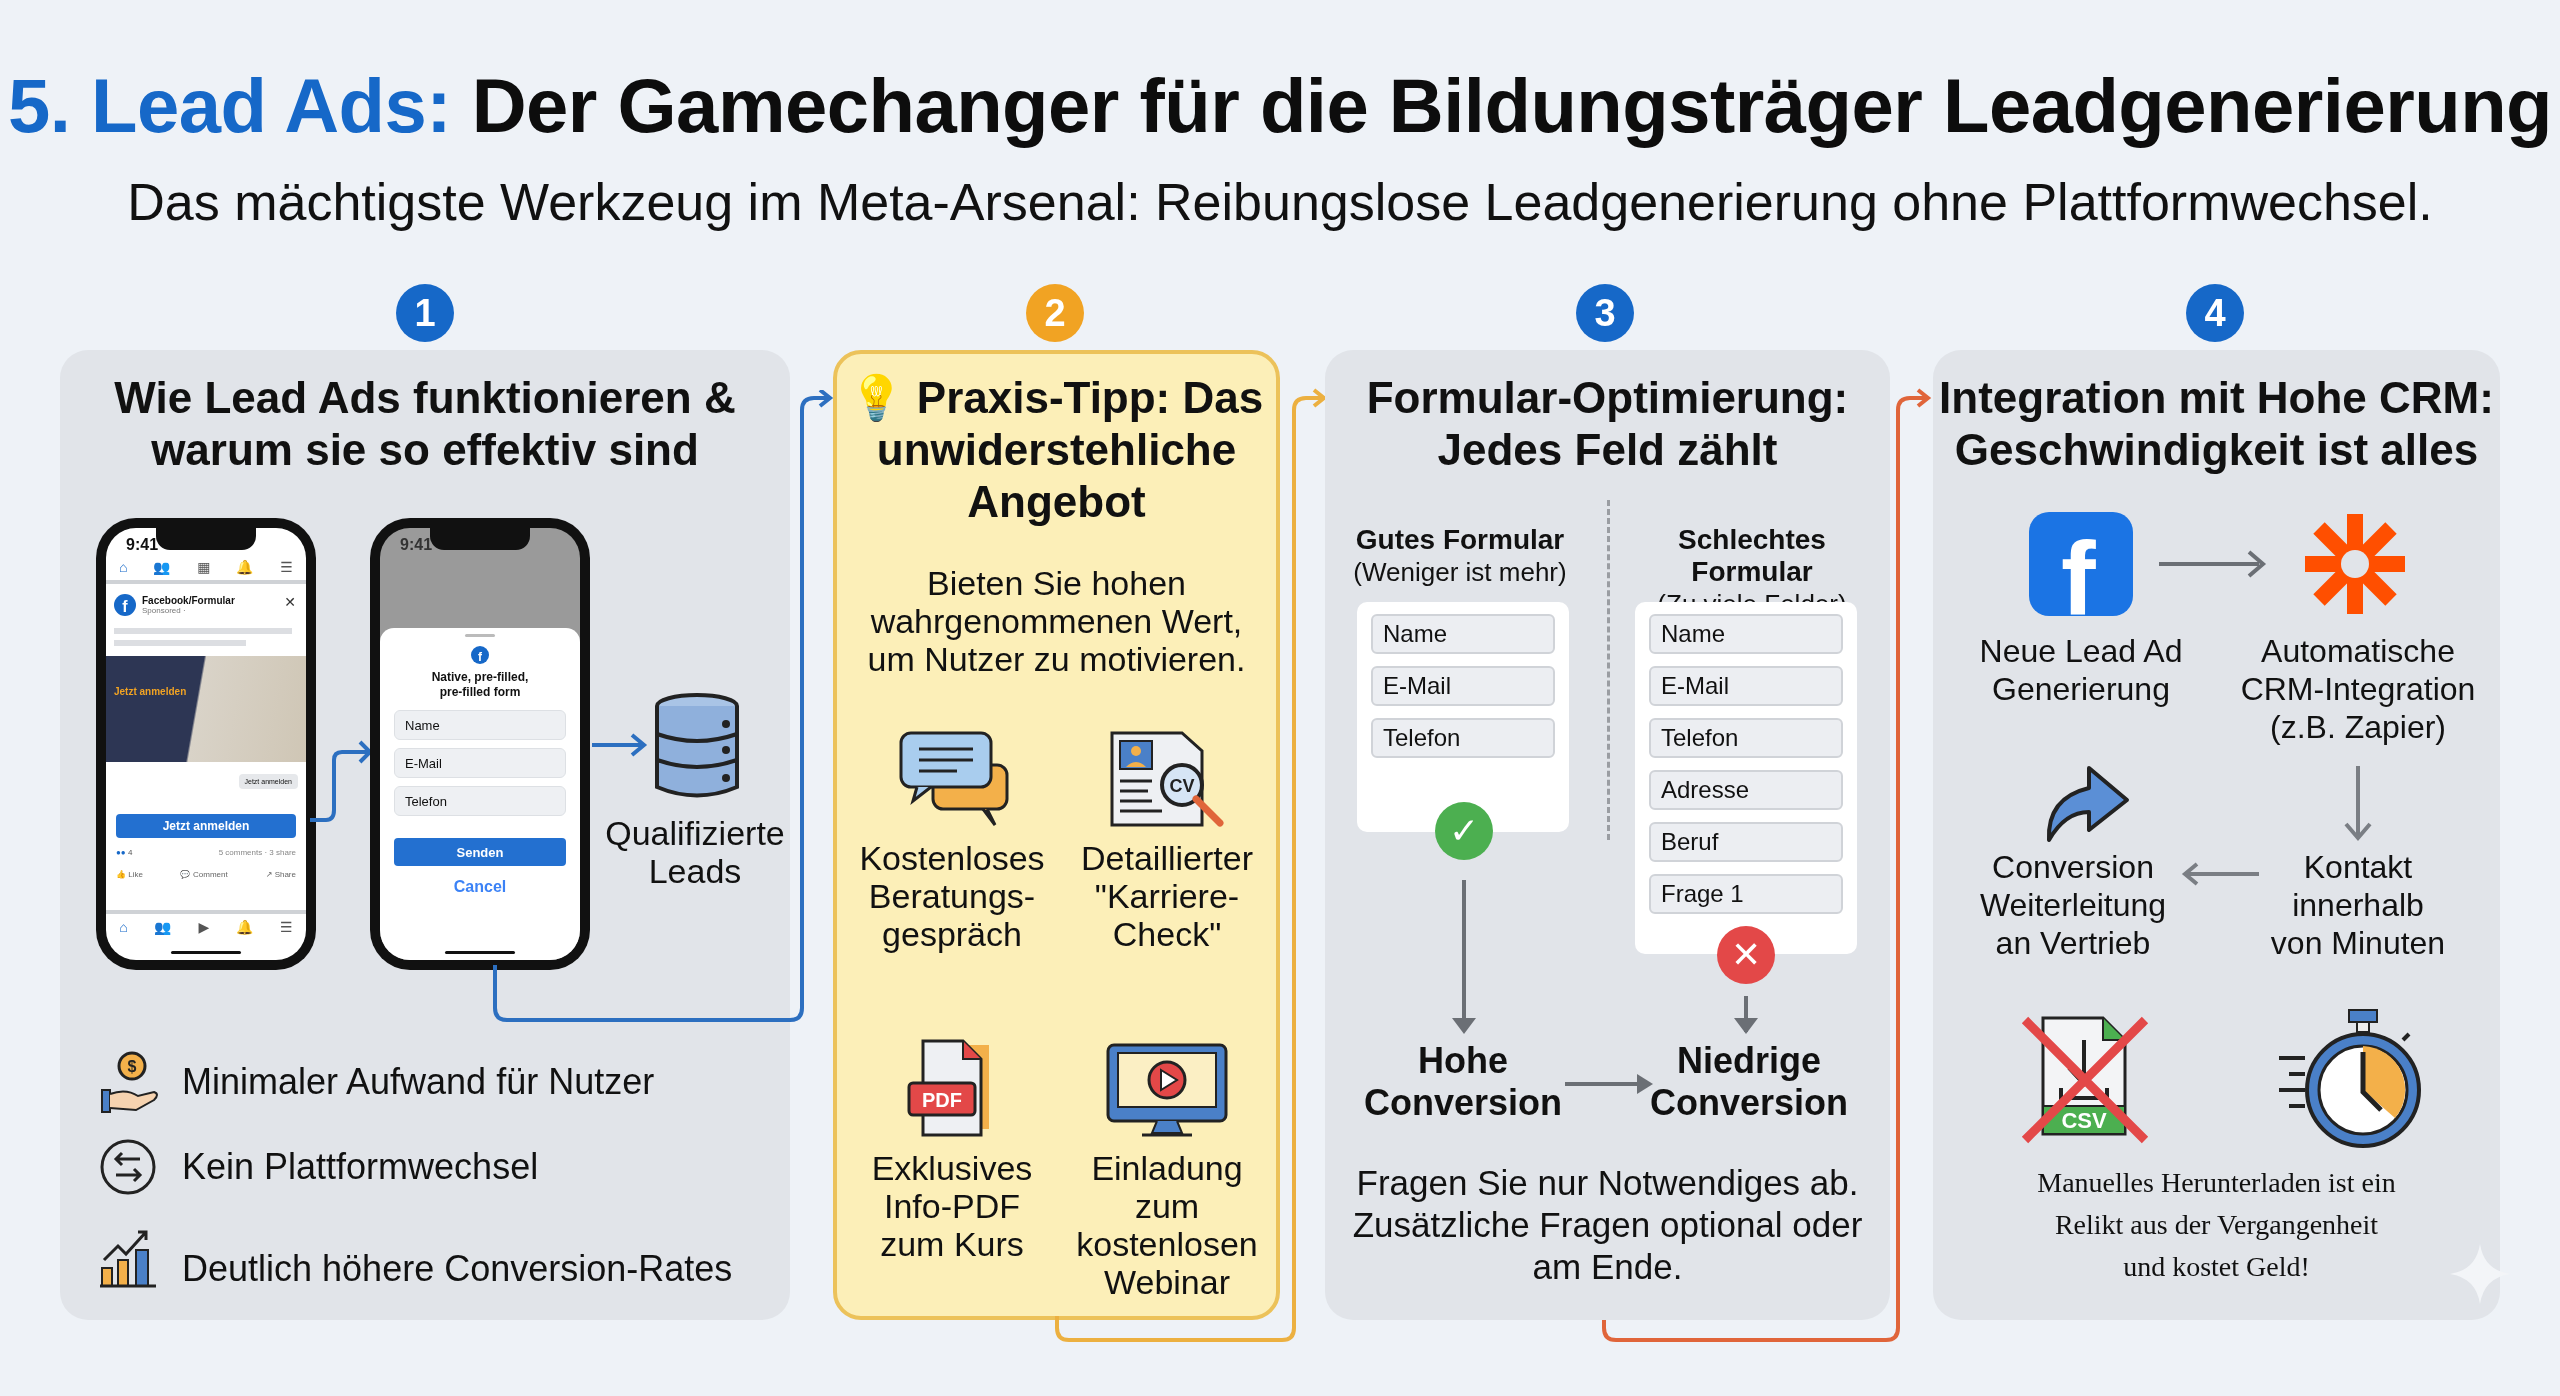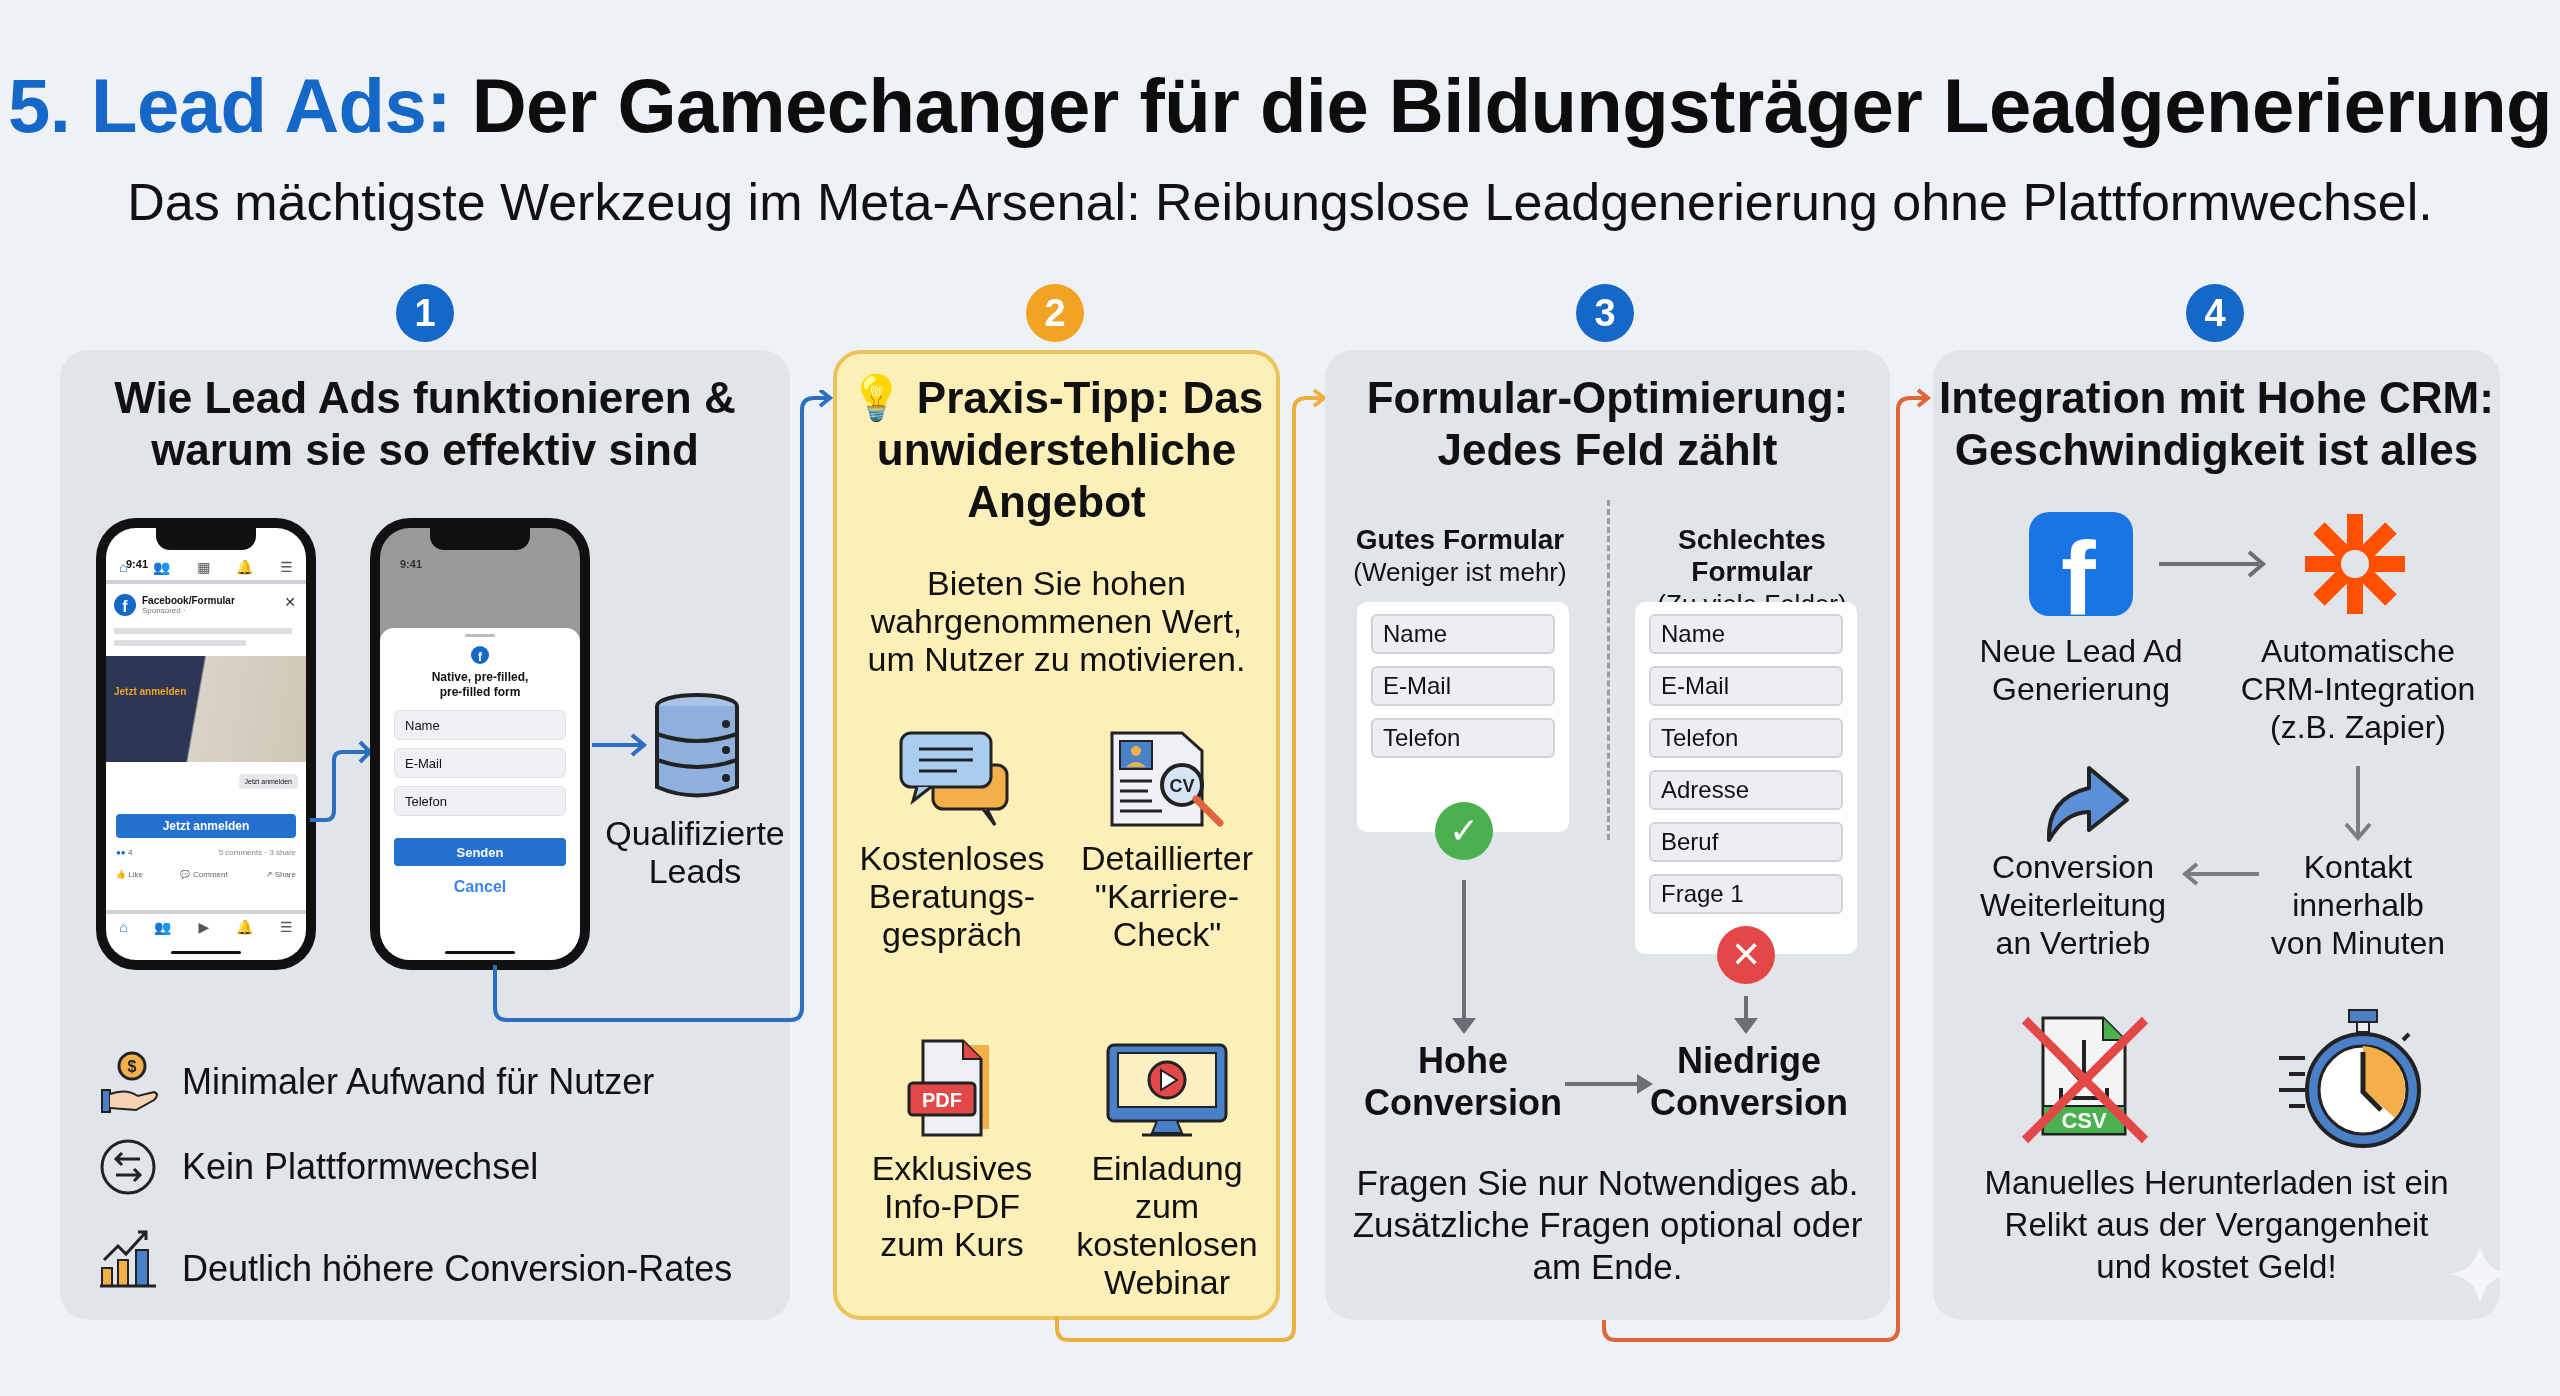--- a/index.html
+++ b/index.html
@@ -47,21 +47,21 @@
     background: #111; padding: 10px;
   }
   .phone .screen {
     width: 100%; height: 100%; background: #fff; border-radius: 30px;
     position: relative; overflow: hidden;
   }
   .notch {
     position: absolute; top: 0; left: 50%; transform: translateX(-50%);
     width: 100px; height: 22px; background: #111; border-radius: 0 0 14px 14px;
   }
-  .time { position: absolute; top: 8px; left: 20px; font-size: 11px; font-weight: 700; margin-top: 22px; }
+  .time { position: absolute; top: 8px; left: 20px; font-size: 16px; font-weight: 700; }
   .tabrow { position: absolute; left: 0; right: 0; height: 30px; display: flex; justify-content: space-around; align-items: center; font-size: 14px; color: #555; }
   .tabrow .on { color: #1668c8; }
   .fb-circle {
     width: 22px; height: 22px; border-radius: 50%; background: #1668c8; color: #fff;
     font-weight: 700; font-size: 16px; display: flex; align-items: flex-end; justify-content: center;
   }
   .ph-btn {
     position: absolute; background: #2370d0; color: #fff; border-radius: 4px;
     font-size: 12px; font-weight: 700; display: flex; align-items: center; justify-content: center;
   }
@@ -447,21 +447,21 @@
     <path d="M4 52 H30 M14 68 H30 M4 84 H30 M14 100 H30" stroke="#222" stroke-width="4"></path>
     <rect x="74" y="4" width="28" height="12" fill="#4a80c8" stroke="#222" stroke-width="2"></rect>
     <rect x="82" y="16" width="12" height="10" fill="#eee" stroke="#222" stroke-width="2"></rect>
     <path d="M128 34 L134 28" stroke="#222" stroke-width="4"></path>
     <circle cx="88" cy="84" r="56" fill="#4a80c8" stroke="#222" stroke-width="4"></circle>
     <circle cx="88" cy="84" r="44" fill="#fff" stroke="#222" stroke-width="3"></circle>
     <path d="M88 84 L88 40 A44 44 0 0 1 120 112 Z" fill="#f3b04a"></path>
     <path d="M88 46 V86 L106 104" fill="none" stroke="#222" stroke-width="5"></path>
   </svg>
 
-  <div class="abs center txt" style="left:0; right:0; top:812px; font-size:33px; line-height:42px;">
+  <div class="abs center txt" style="left:0; right:0; top:812px; font-size:28px; line-height:42px;font-family:Liberation Serif, serif;">
     <div>Manuelles Herunterladen ist ein</div>
     <div>Relikt aus der Vergangenheit</div>
     <div>und kostet Geld!</div>
   </div>
 </div>
 
 <svg class="abs" style="left:2450px; top:1244px;" width="60" height="60">
   <path d="M30 0 Q34 26 60 30 Q34 34 30 60 Q26 34 0 30 Q26 26 30 0 Z" fill="#f3f5f8"></path>
 </svg>
 

